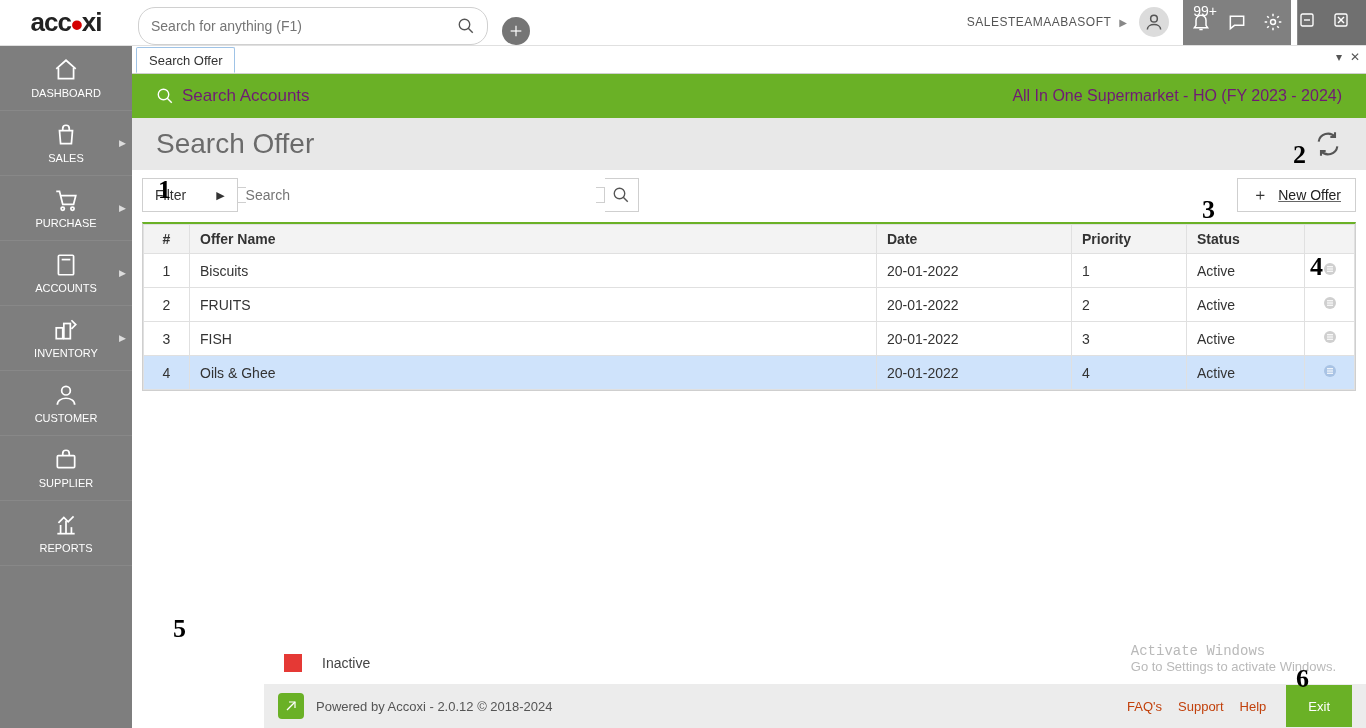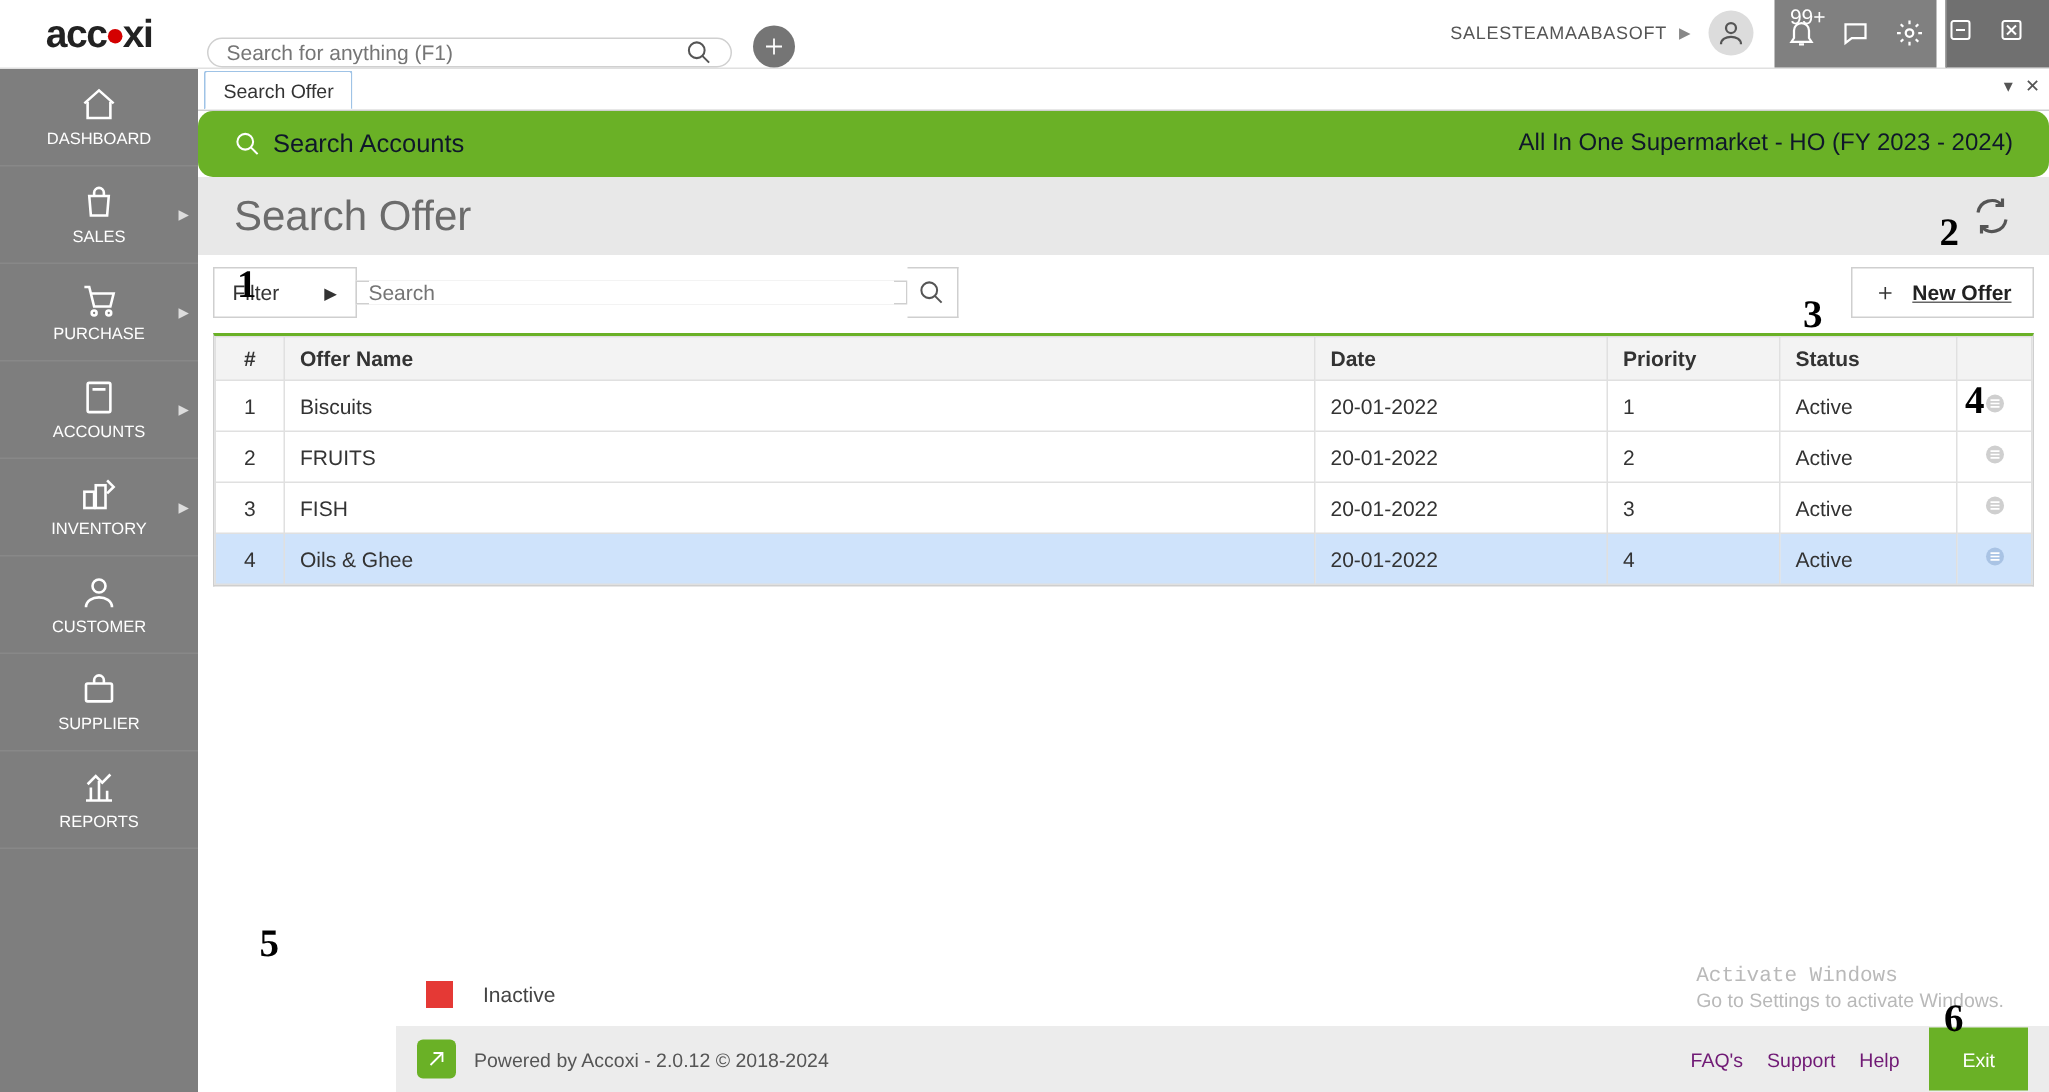--- a/index.html
+++ b/index.html
@@ -2,21 +2,21 @@
 <html><head>
 <meta charset="utf-8">
 <style>
   * { box-sizing: border-box; margin: 0; padding: 0; font-family: "Segoe UI", Arial, sans-serif; }
   body { width: 1366px; height: 728px; overflow: hidden; background: #fff; position: relative; }
 
   
   .topbar { height: 46px; display: flex; align-items: flex-end; background: #fff; border-bottom: 1px solid #e0e0e0; }
   .logo { width: 132px; height: 46px; display: flex; align-items: center; justify-content: center; font-weight: 800; font-size: 26px; color: #222; letter-spacing: -1px; }
   .logo .red { color: #d40000; font-size: 34px; line-height: 0; position: relative; top: 2px; }
-  .search-global { flex: 0 0 350px; height: 20px; border: 1px solid #d0d0d0; border-radius: 17px; display: flex; align-items: center; padding: 0 12px; margin-left: 6px; background: #fff; }
+  .search-global { flex: 0 0 350px; height: 38px; border: 1px solid #d0d0d0; border-radius: 17px; display: flex; align-items: center; padding: 0 12px; margin-left: 6px; background: #fff; }
   .search-global input { flex: 1; border: none; outline: none; font-size: 14px; color: #666; background: transparent; }
   .search-global .sicon { width: 18px; height: 18px; }
   .addbtn { width: 28px; height: 28px; border-radius: 50%; background: #757575; color: #fff; display:flex; align-items:center; justify-content:center; margin: 0 14px; font-size: 20px; }
   .company-pill { flex: 0 0 290px; height: 34px; border: 1px solid #d0d0d0; border-radius: 17px; display:flex; align-items:center; justify-content:space-between; padding: 0 12px; font-size: 14px; color: #444; }
   .topbar-right { margin-left: auto; display:flex; align-items:center; gap: 6px; height: 46px; }
   .username { font-size: 12px; color: #555; margin-right: 2px; letter-spacing: .5px; }
   .caret-r { font-size: 10px; color: #888; margin-right: 6px; }
   .avatar { width: 30px; height: 30px; border-radius: 50%; background: #dcdcdc; display:flex; align-items:center; justify-content:center; color:#888; margin-right: 8px; }
   .iconbar { background: #808080; height:46px; display:flex; align-items:center; }
   .iconbar .tbicon { width: 36px; height:46px; display:flex; align-items:center; justify-content:center; color:#fff; position:relative; cursor:pointer; }
@@ -30,59 +30,59 @@
   .tabrow .tabctl { position:absolute; right:6px; top:4px; font-size:12px; color:#555; display:flex; gap:8px; }
 
   
   .sidebar { position:absolute; left:0; top:46px; width:132px; bottom:0; background: linear-gradient(#7e7e7e,#7e7e7e); }
   .sidebar .navitem { height:65px; display:flex; flex-direction:column; align-items:center; justify-content:center; color:#fff; font-size:11px; gap:4px; border-bottom:1px solid rgba(255,255,255,.08); cursor:pointer; position:relative; }
   .sidebar .navitem svg{ width:26px; height:26px; fill:none; stroke:#fff; stroke-width:1.6; }
   .sidebar .navitem .sub-caret{ position:absolute; right:6px; top:50%; transform:translateY(-50%); font-size:9px; color:#ddd; }
 
   
   .main { position:absolute; left:132px; right:0; top:74px; bottom:0; background:#fff; }
-  .greenbar{ height:44px; background:#6ab126; color:#0f172a; display:flex; align-items:center; padding:0 24px; font-size:17px;border-radius:10px; }
+  .greenbar{ height:44px; background:#6ab126; color:#701a75; display:flex; align-items:center; padding:0 24px; font-size:17px; }
   .greenbar .right{ margin-left:auto; font-size:16px; }
   .greenbar .sicon{ width:18px; height:18px; margin-right:8px; }
   .titlebar{ height:52px; background:#e8e8e8; display:flex; align-items:center; padding:0 24px; }
   .titlebar h1{ font-weight:300; color:#6b6b6b; font-size:28px; }
   .titlebar .refresh{ margin-left:auto; width:28px; height:28px; }
 
   
   .ann { position:absolute; font-family: Georgia, "Times New Roman", serif; font-size:26px; font-weight:700; color:#000; z-index:50; pointer-events:none; }
 
   .filterrow{ padding: 8px 10px 10px 10px; display:flex; align-items:center; }
   .filterbtn{ height:34px; border:1px solid #cfcfcf; background:#fff; display:flex; align-items:center; padding:0 12px; font-size:14px; color:#333; gap:30px; cursor:pointer; }
   .filterbtn .tri{ font-size:11px; }
   .searchbox{ height:16px; border:1px solid #cfcfcf; background:#fff; display:flex; align-items:center; padding:0 8px; flex:0 0 368px; margin-left:-1px; }
   .searchbox input{ border:none; outline:none; flex:1; font-size:14px; color:#444; }
   .searchbtn{ height:34px; width:34px; border:1px solid #cfcfcf; border-left:none; background:#fff; display:flex; align-items:center; justify-content:center; cursor:pointer; }
   .newoffer{ margin-left:auto; height:34px; border:1px solid #cfcfcf; background:#fff; display:flex; align-items:center; padding:0 14px; gap:10px; font-size:14px; color:#222; cursor:pointer; }
   .newoffer .plus{ font-size:16px; color:#333; }
-  .newoffer .lbl{ text-decoration: underline; text-decoration-color:#666; text-underline-offset:1px;font-weight:bold; }
+  .newoffer .lbl{ text-decoration: underline; text-decoration-color:#666; text-underline-offset:1px; }
 
   
   .tablewrap{ margin: 0 10px; border:1px solid #cfcfcf; border-top:2px solid #6ab126; }
   table{ width:100%; border-collapse:collapse; font-size:14px; color:#333; }
   th,td{ border:1px solid #e0e0e0; padding:6px 10px; text-align:left; height:28px; }
   th{ background:#f3f3f3; font-weight:600; }
   td.ctr, th.ctr{ text-align:center; }
   col.cidx{ width:46px; } col.cname{ } col.cdate{ width:195px; } col.cprio{ width:115px; } col.cstat{ width:118px; } col.cact{ width:50px; }
   tr.selected td{ background:#cfe3fb; }
   .rowmenu{ width:18px; height:18px; display:inline-block; }
   .rowmenu svg{ width:18px; height:18px; }
 
   
   .legend{ position:absolute; left:152px; bottom:56px; display:flex; align-items:center; gap:20px; font-size:14px; color:#444; }
   .legend .swatch{ width:18px; height:18px; background:#e53935; display:inline-block; }
 
   
   .footer{ position:absolute; left:132px; right:0; bottom:0; height:44px; background:#ececec; display:flex; align-items:center; padding:0 14px; font-size:13px; color:#555; }
   .footer .flogo{ width:26px; height:26px; border-radius:4px; background:#6ab126; display:flex; align-items:center; justify-content:center; color:#fff; margin-right:12px; font-weight:700; }
-  .footer .links{ margin-left:auto; display:flex; gap:16px; color:#701a75; }
+  .footer .links{ margin-left:auto; display:flex; gap:16px; color:#c2410c; }
   .footer .links span{ cursor:pointer; }
   .exitbtn{ margin-left:20px; background:#6ab126; color:#fff; height:42px; padding:0 22px; border:none; display:flex; align-items:center; justify-content:center; font-size:13px; cursor:pointer; }
 
   
   .watermark{ position:absolute; right:30px; bottom:54px; text-align:left; color:#b9b9b9; pointer-events:none; }
   .watermark .l1{ font-size:14px;font-family:Liberation Mono, monospace; }
   .watermark .l2{ font-size:13px; }
 
   
   .ico{ stroke:#555; fill:none; stroke-width:1.8; }

